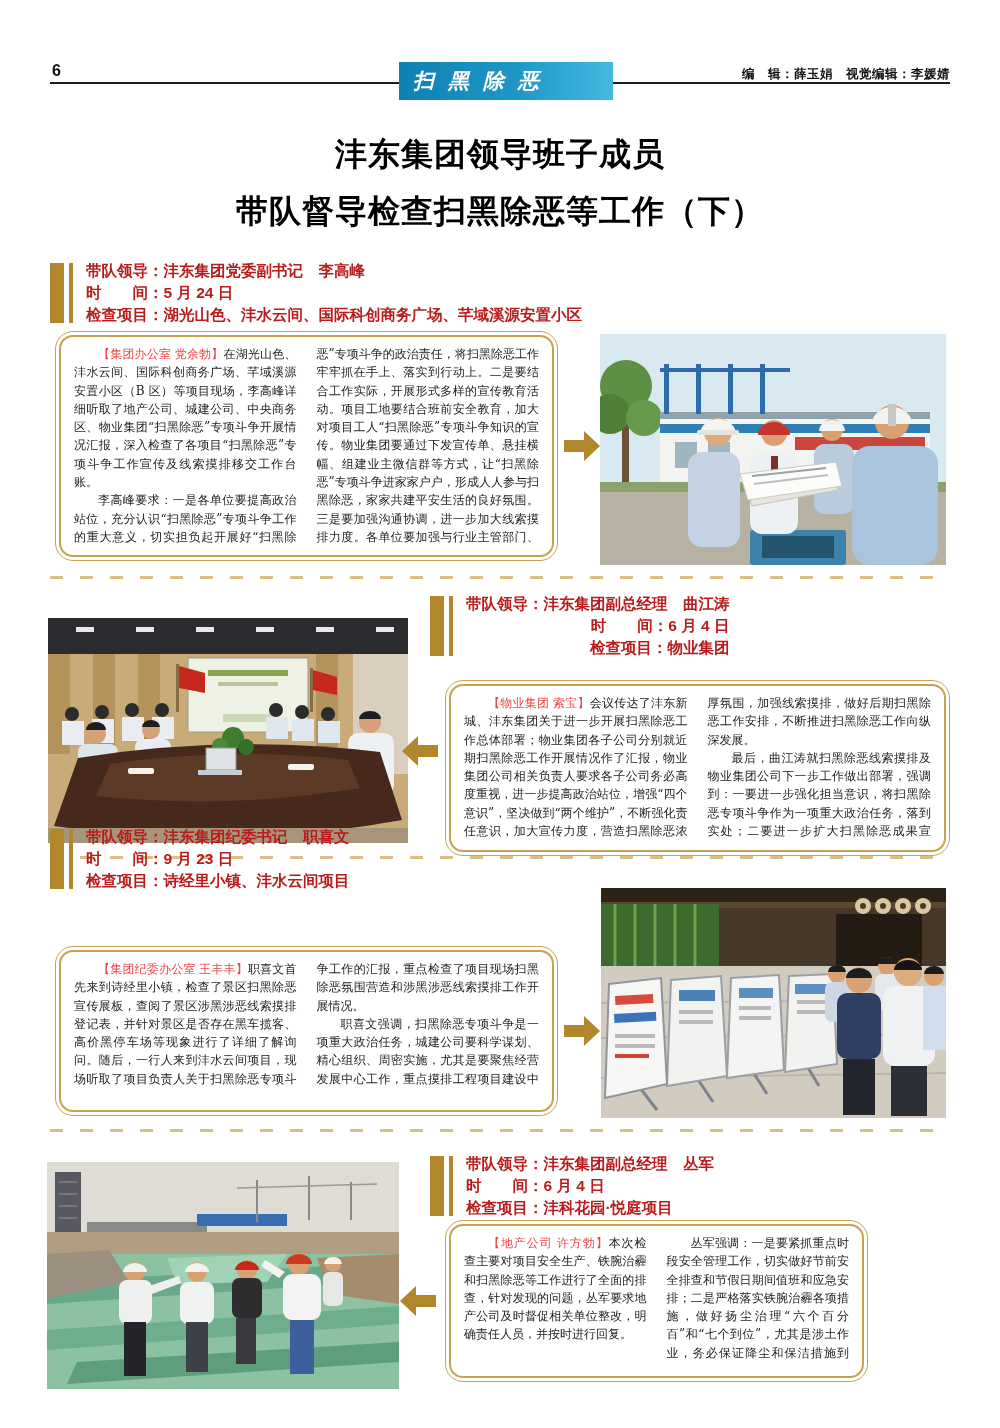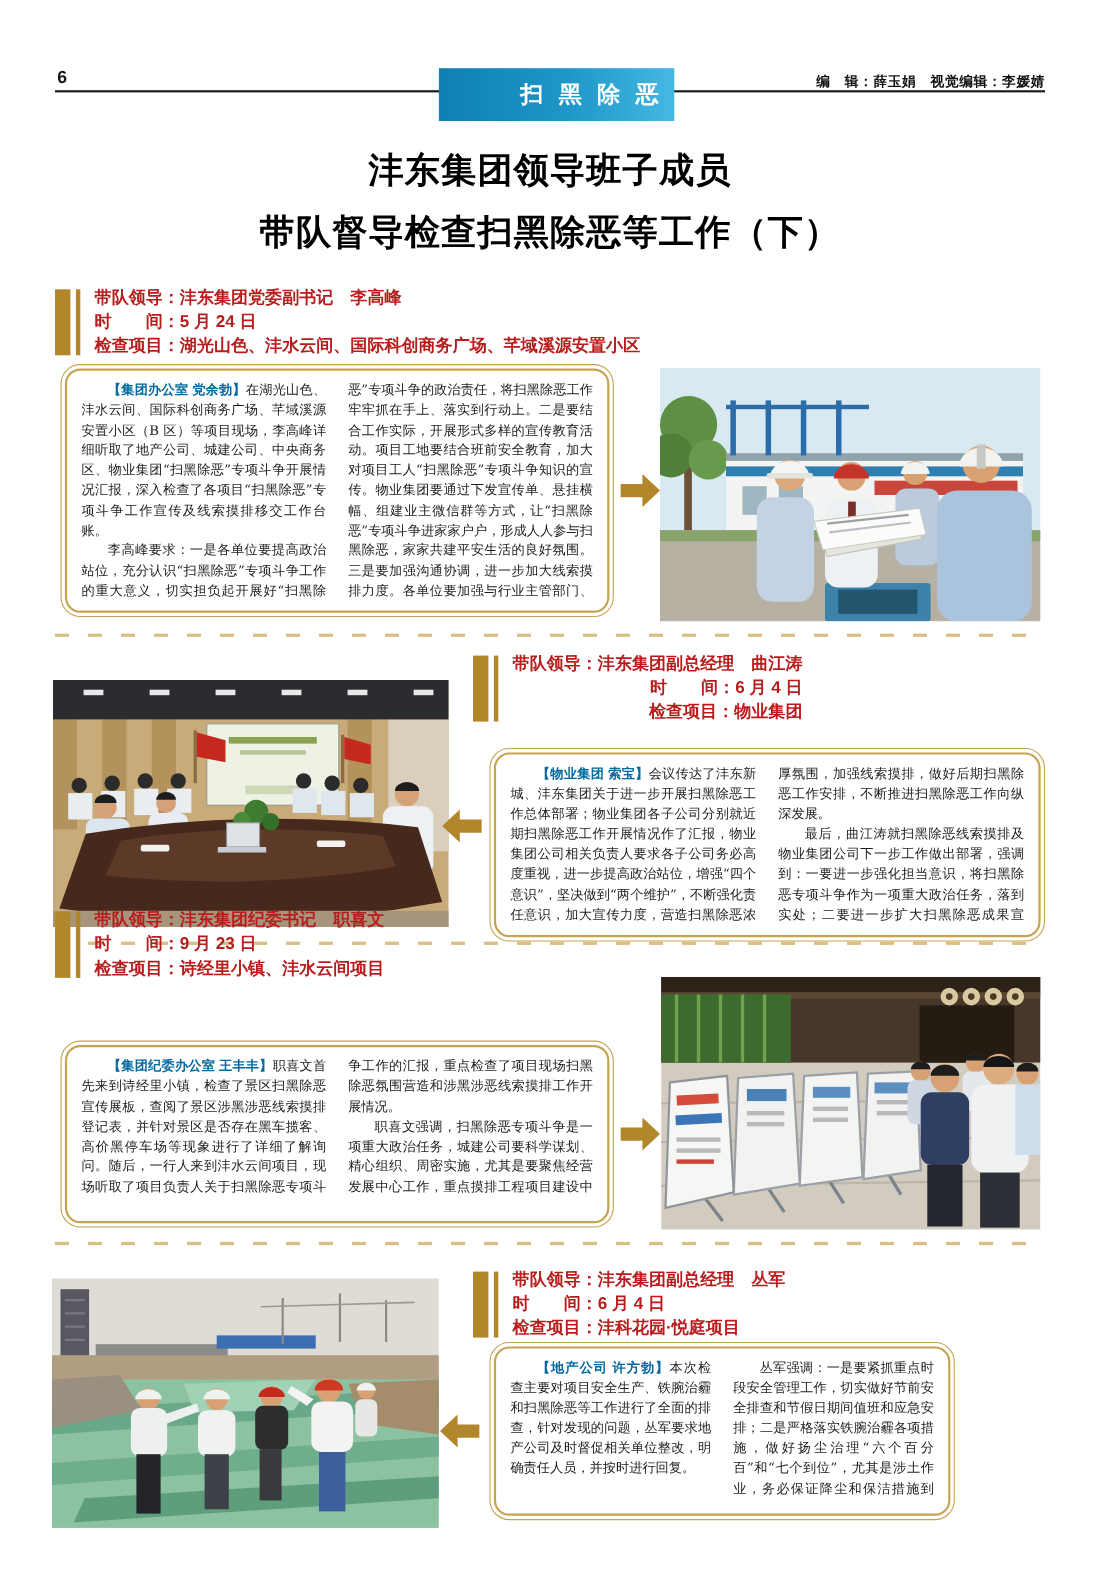--- a/index.html
+++ b/index.html
@@ -3,42 +3,42 @@
 <meta charset="utf-8">
 <style>
   html,body{margin:0;padding:0;background:#ffffff;}
   .page{position:relative;width:1000px;height:1428px;background:#fff;overflow:hidden;
         font-family:"Liberation Sans",sans-serif;color:#111;}
 
   
   .top-rule{position:absolute;left:50px;top:82px;width:900px;height:2px;background:#1c1c1c;}
   .page-number{position:absolute;left:52px;top:62px;font-size:16px;font-weight:bold;}
   .editors{position:absolute;right:50px;top:66px;font-size:12.5px;font-weight:bold;letter-spacing:.5px;}
-  .banner{position:absolute;left:399px;top:62px;width:214px;height:48px;
+  .banner{position:absolute;left:399px;top:62px;width:214px;height:38px;
           background:linear-gradient(90deg,#0F80B2 0%,#1E97C8 55%,#45B8E2 100%);
-          display:flex;align-items:center;justify-content:flex-end;}
+          display:flex;align-items:center;justify-content:flex-start;font-style:italic;}
   .banner span{color:#fff;font-size:21px;font-weight:bold;letter-spacing:14px;padding-left:14px;}
 
   .main-title{position:absolute;left:0;top:126px;width:100%;text-align:center;
               font-size:32px;line-height:57px;font-weight:700;letter-spacing:1px;color:#000;}
 
   
   .info-block{position:absolute;}
   .bar-thick{position:absolute;left:0;top:3px;width:14px;height:60px;background:#B2862B;}
   .bar-thin{position:absolute;left:19px;top:3px;width:4px;height:60px;background:#B2862B;}
   .info-lines{margin-left:36px;font-size:15.5px;font-weight:bold;line-height:22px;white-space:nowrap;color:#b91c1c;}
 
   
   .textbox{position:absolute;border:1px solid #C6A351;border-radius:18px;padding:3px;background:#fff;box-sizing:border-box;}
   .textbox-inner{border:2px solid #C6A351;border-radius:14px;height:100%;box-sizing:border-box;
                  padding:8px 13px;column-count:2;column-gap:20px;overflow:hidden;
                  font-family:"DejaVu Serif",serif;font-size:12px;line-height:18.3px;
                  text-align:justify;color:#1c1c1c;}
   .textbox-inner p{margin:0;text-indent:2em;}
-  .speaker{font-family:"Liberation Sans",sans-serif;font-weight:bold;color:#0369a1;}
+  .speaker{font-family:"Liberation Sans",sans-serif;font-weight:normal;color:#ef4444;}
 
   
   .dash-sep{position:absolute;left:50px;width:900px;height:3px;
             background:repeating-linear-gradient(90deg,#D9BE85 0 13px,transparent 13px 30px);}
   .arrow{position:absolute;width:36px;height:30px;}
   .photo{position:absolute;overflow:hidden;}
   .photo svg{display:block;}
 </style>
 </head>
 <body>

